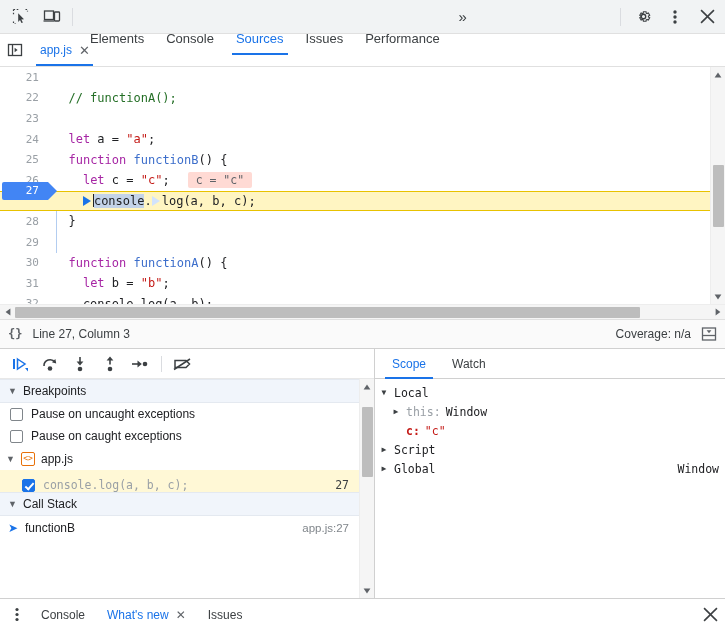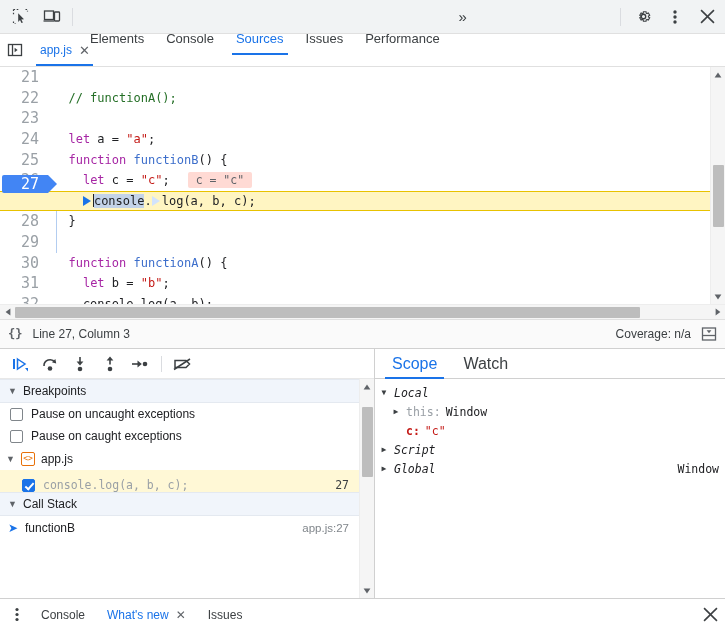--- a/index.html
+++ b/index.html
@@ -83,21 +83,21 @@
     font-family:"DejaVu Sans Mono","Liberation Mono",monospace;
     font-size:12px;
   }
   .line {
     height:20.6px; display:flex; align-items:center;
     position:relative; white-space:pre;
   }
   .line.hl { background:#fff5c2; border-top:1px solid #e8c200; border-bottom:1px solid #e8c200; }
   .gutter {
     width:48px; flex:0 0 48px; text-align:right;
-    padding-right:9px; color:#9aa0a6; font-size:15px;
+    padding-right:9px; color:#9aa0a6; font-size:11px;
     position:relative; user-select:none;
     font-family:"DejaVu Sans Mono","Liberation Mono",monospace;
   }
   .line.hl .gutter { color:#fff; }
   .bp-arrow {
     position:absolute; left:2px; top:1px;
     width:46px; height:18px; background:#4285f4; color:#fff;
     text-align:right; padding-right:9px; line-height:18px;
     border-radius:2px 0 0 2px;
   }
@@ -254,37 +254,37 @@
   .cs-loc { margin-left:auto; color:#80868b; font-size:11.5px;text-align:right; }
 
   
   .debug-right { flex:1; display:flex; flex-direction:column; min-width:0; background:#fff; }
   .sw-tabs {
     height:30px; flex:0 0 30px; display:flex; align-items:stretch;
     border-bottom:1px solid #d0d0d0; padding-left:4px;
   }
   .sw-tab {
     padding:0 13px; display:flex; align-items:center;
-    font-size:16px; color:#3c4043; cursor:pointer; position:relative;
+    font-size:12px; color:#3c4043; cursor:pointer; position:relative;
   }
   .sw-tab.active { color:#1a73e8; }
   .sw-tab.active::after {
     content:""; position:absolute; left:6px; right:6px; bottom:-1px;
     height:2px; background:#1a73e8;
   }
   .scope-list {
     padding:4px 0; font-family:"DejaVu Sans Mono","Liberation Mono",monospace;
     font-size:11.5px; flex:1; overflow:hidden;
   }
   .sc-row {
     height:19px; display:flex; align-items:center; gap:5px;
     padding:0 6px 0 6px; cursor:pointer; white-space:nowrap;
   }
   .sc-tri { width:10px; font-size:8px; color:#3c4043; flex:0 0 10px; text-align:center; }
-  .sc-name-plain { color:#202124;font-style:italic; }
+  .sc-name-plain { color:#202124; }
   .sc-key-grey { color:#9aa0a6; }
   .sc-key-red { color:#c41a16; font-weight:bold; }
   .sc-val { color:#202124; }
   .sc-val-str { color:#c41a16; }
   .sc-right { margin-left:auto; color:#202124; padding-left:8px; }
 
   
   .drawer {
     height:32px; flex:0 0 32px; background:#fff;
     border-top:1px solid #d0d0d0;

